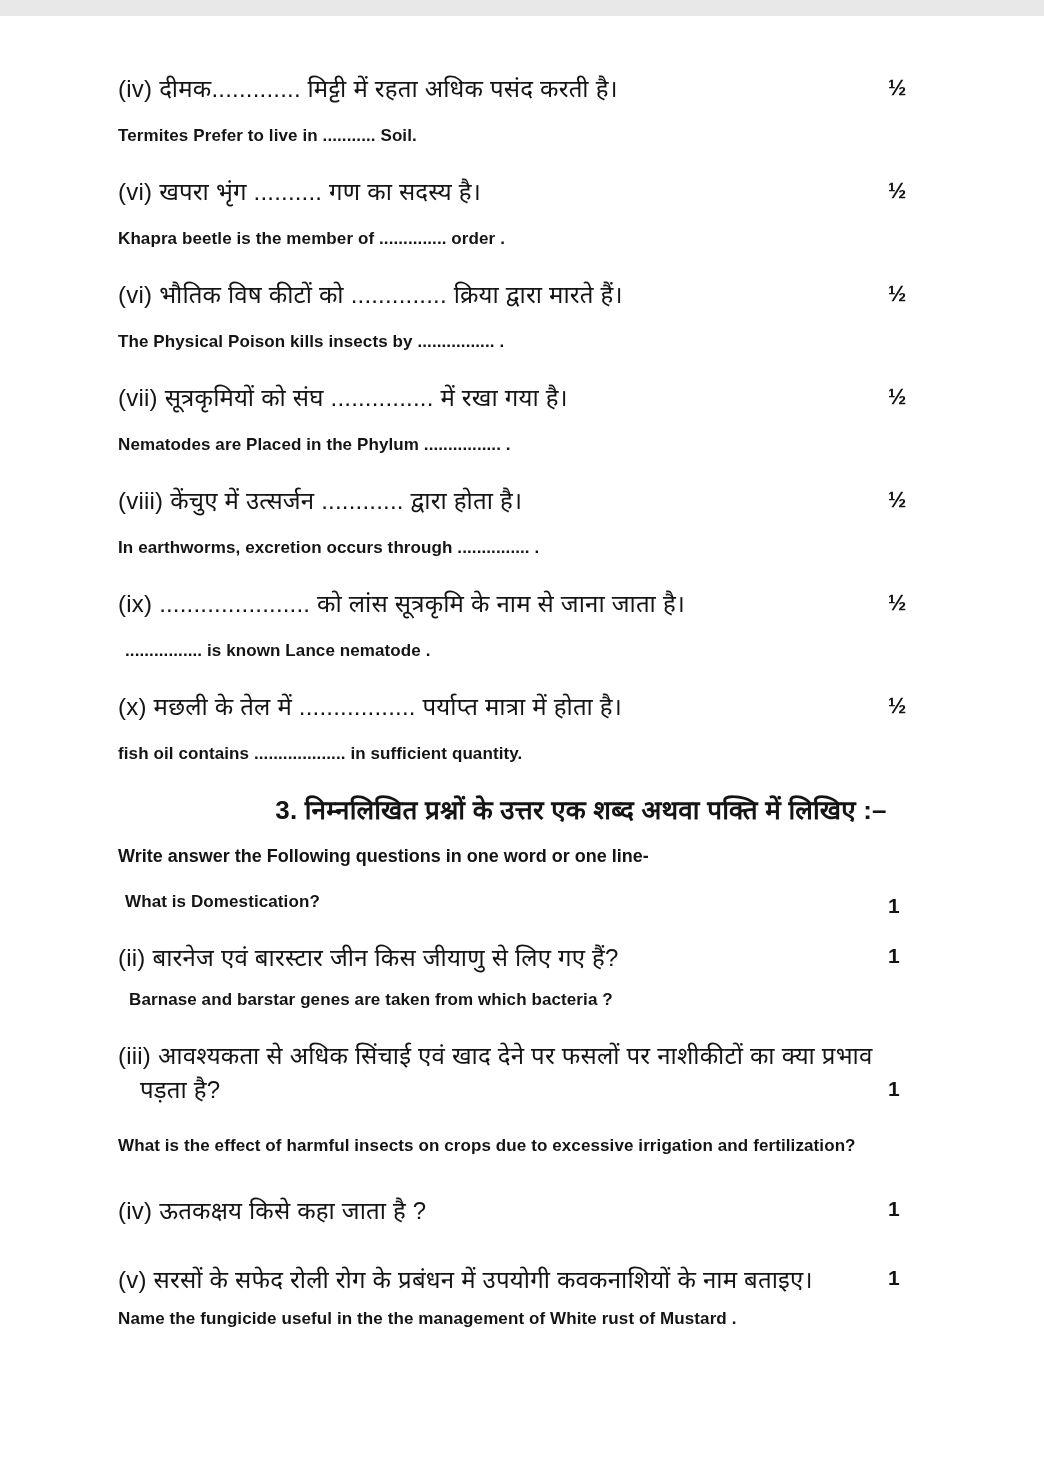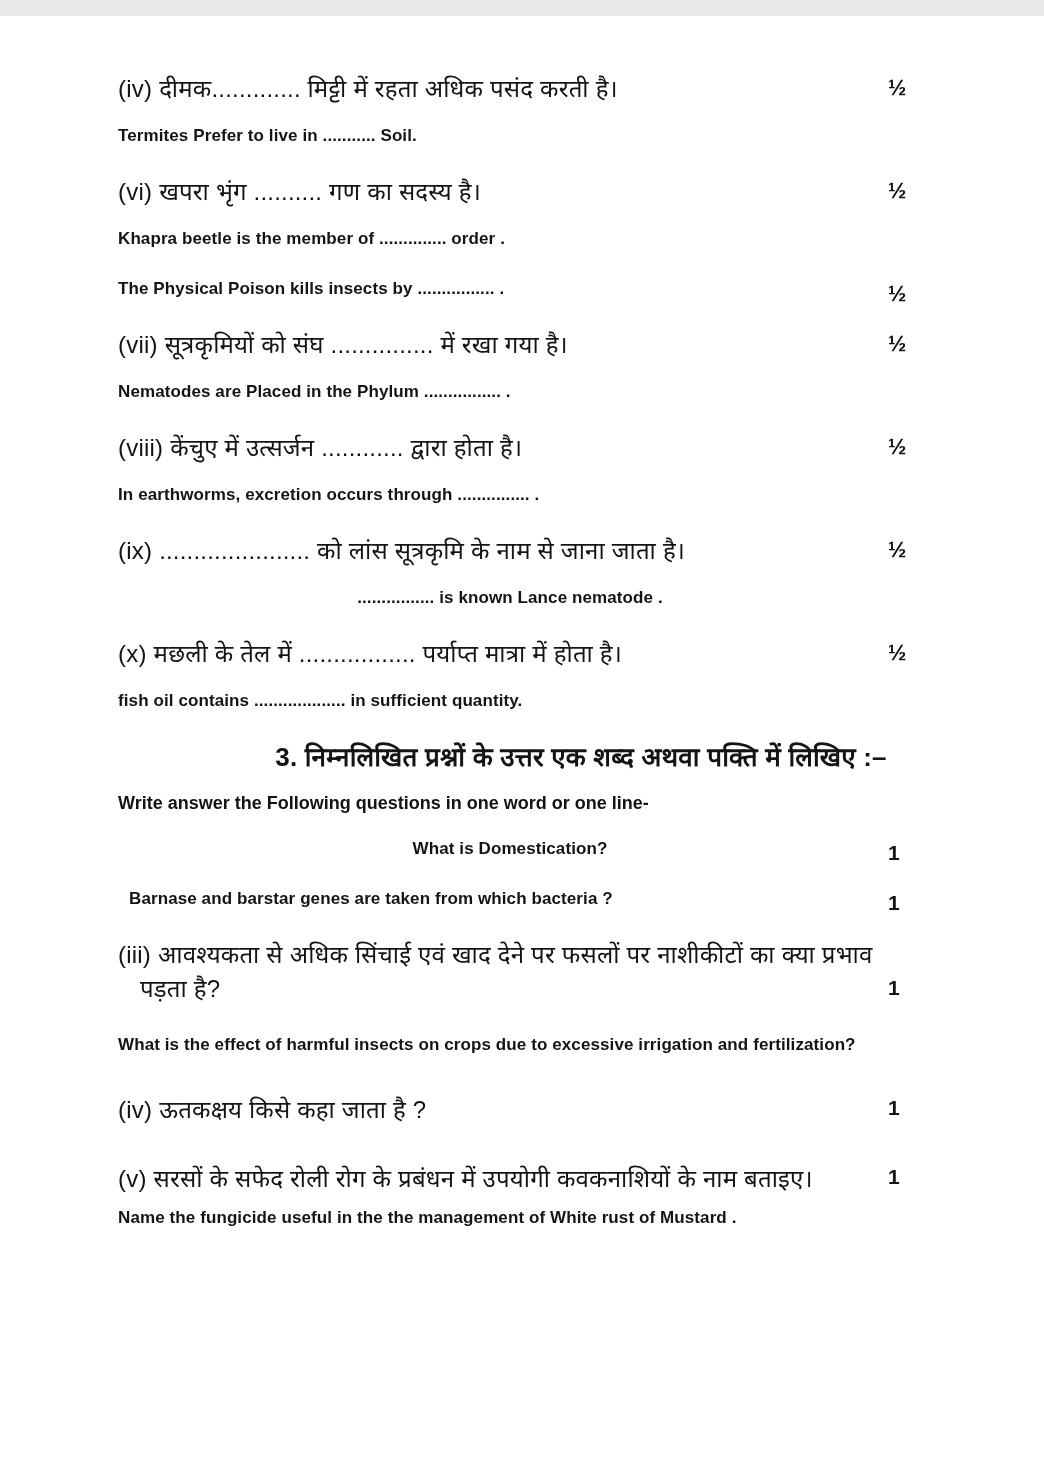--- a/index.html
+++ b/index.html
@@ -67,21 +67,21 @@
 
   
   .s3 .hindi { margin-bottom: 14px; }
   .row-iii .hindi { margin-bottom: 28px; }
   .row-iii .eng { margin-bottom: 37px; }
   .row-iv4 .hindi { margin-bottom: 35px; }
   .row-iv4 .eng { margin-bottom: 13px; }
   .row-v5 .hindi { margin-bottom: 11px; }
   .row-v5 .eng { margin-bottom: 0; }
 
-  .ind-sm { padding-left: 7px; text-align: center; }
+  .ind-sm { padding-left: 7px; }
   .ind-md { padding-left: 11px; }
 </style>
 </head>
 <body>
 
 <div class="page">
   <div class="content">
 
     <div class="qrow">
       <div class="hindi">
@@ -93,20 +93,23 @@
 
     <div class="qrow">
       <div class="hindi">
         <span class="qnum">(vi)</span><span>खपरा भृंग ..........  गण का सदस्य है।</span>
       </div>
       <div class="eng">Khapra beetle is the member of .............. order .</div>
       <div class="marks half">½</div>
     </div>
 
     <div class="qrow">
+      <div class="hindi">
+        <span class="qnum">(vi)</span><span>भौतिक विष कीटों को ..............  क्रिया द्वारा मारते हैं।</span>
+      </div>
       <div class="eng">The Physical Poison kills insects by ................ .</div>
       <div class="marks half">½</div>
     </div>
 
     <div class="qrow">
       <div class="hindi">
         <span class="qnum">(vii)</span><span>सूत्रकृमियों को संघ ...............   में रखा गया है।</span>
       </div>
       <div class="eng">Nematodes are Placed in the Phylum ................ .</div>
       <div class="marks half">½</div>
@@ -138,20 +141,23 @@
 
     <div class="heading-hi">3. निम्नलिखित प्रश्नों के उत्तर एक शब्द अथवा पक्ति में लिखिए :–</div>
     <div class="heading-en">Write answer the Following questions in one  word or one line-</div>
 
     <div class="qrow s3">
       <div class="eng ind-sm">What is Domestication?</div>
       <div class="marks">1</div>
     </div>
 
     <div class="qrow s3">
+      <div class="hindi">
+        <span class="qnum">(ii)</span><span>बारनेज एवं बारस्टार जीन किस जीयाणु से लिए गए हैं?</span>
+      </div>
       <div class="eng ind-md">Barnase and barstar genes are taken from which bacteria ?</div>
       <div class="marks">1</div>
     </div>
 
     <div class="qrow s3 row-iii">
       <div class="hindi">
         <span class="qnum">(iii)</span><span>आवश्यकता से अधिक सिंचाई एवं खाद देने पर फसलों पर नाशीकीटों का क्या प्रभाव पड़ता है?</span>
       </div>
       <div class="eng">What is the effect of harmful insects on crops due to excessive irrigation and fertilization?</div>
       <div class="marks line2">1</div>

